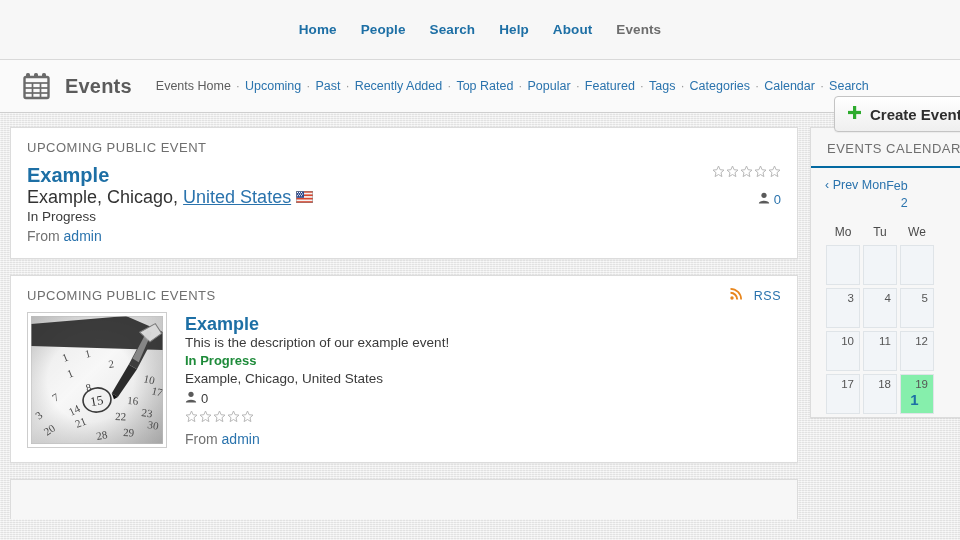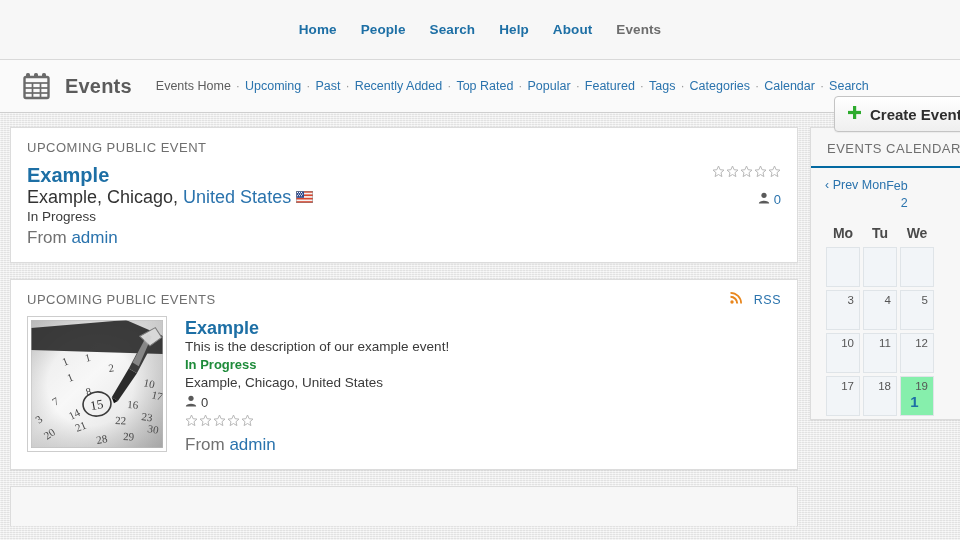--- a/index.html
+++ b/index.html
@@ -101,23 +101,23 @@
   }
   .panel-bd { padding: 0 16px 14px 16px; }
 
   
   .feat { display: flex; justify-content: space-between; }
   .ev-title {
     font-size: 20px; font-weight: bold; color: #1d6fa5;
     line-height: 1.15; margin-bottom: 4px;
   }
   .ev-loc { font-size: 18px; color: #333; display: flex; align-items: center; gap: 5px; }
-  .ev-loc a { color: #2a73ad; }
+  .ev-loc a { color: #2a73ad; text-decoration: underline; }
   .ev-status { font-size: 13.5px; color: #3a3a3a; margin-top: 1px; }
-  .ev-from { font-size: 17px; color: #717171; margin-top: 4px; }
+  .ev-from { font-size: 14px; color: #717171; margin-top: 4px; }
   .ev-from a { color: #2a73ad; }
 
   .stars { display: flex; gap: 1px; justify-content: flex-end; }
   .attend { display: flex; align-items: center; justify-content: flex-end; gap: 4px; margin-top: 8px; }
   .attend .num { font-size: 13px; color: #2a73ad; }
 
   
   .item { display: flex; gap: 18px; }
   .thumb {
     width: 140px; height: 136px; flex: 0 0 auto;
@@ -138,21 +138,21 @@
     padding: 13px 0 10px 16px; border-bottom: 2px solid #0369a1;
   }
   .cal-nav {
     display: flex; justify-content: flex-start; align-items: flex-start;
     padding: 10px 8px 8px 14px; font-size: 12.5px;
   }
   .cal-nav a { color: #2a73ad; white-space: nowrap; }
   .cal-mon { color: #2a73ad; text-align: right; line-height: 1.35; }
   table.cal { border-collapse: separate; border-spacing: 3px; margin: 2px 0 0 12px; }
   table.cal th {
-    font-size: 14px; color: #4a4a4a; font-weight: bold;
+    font-size: 12px; color: #4a4a4a; font-weight: normal;
     padding-bottom: 3px; width: 34px; text-align: center;
   }
   table.cal td {
     width: 34px; height: 40px;
     background: #f2f5f8;
     border: 1px solid #dfe4e8;
     vertical-align: top;
     text-align: right;
     padding: 3px 5px 0 0;
     font-size: 11.5px; color: #555;

